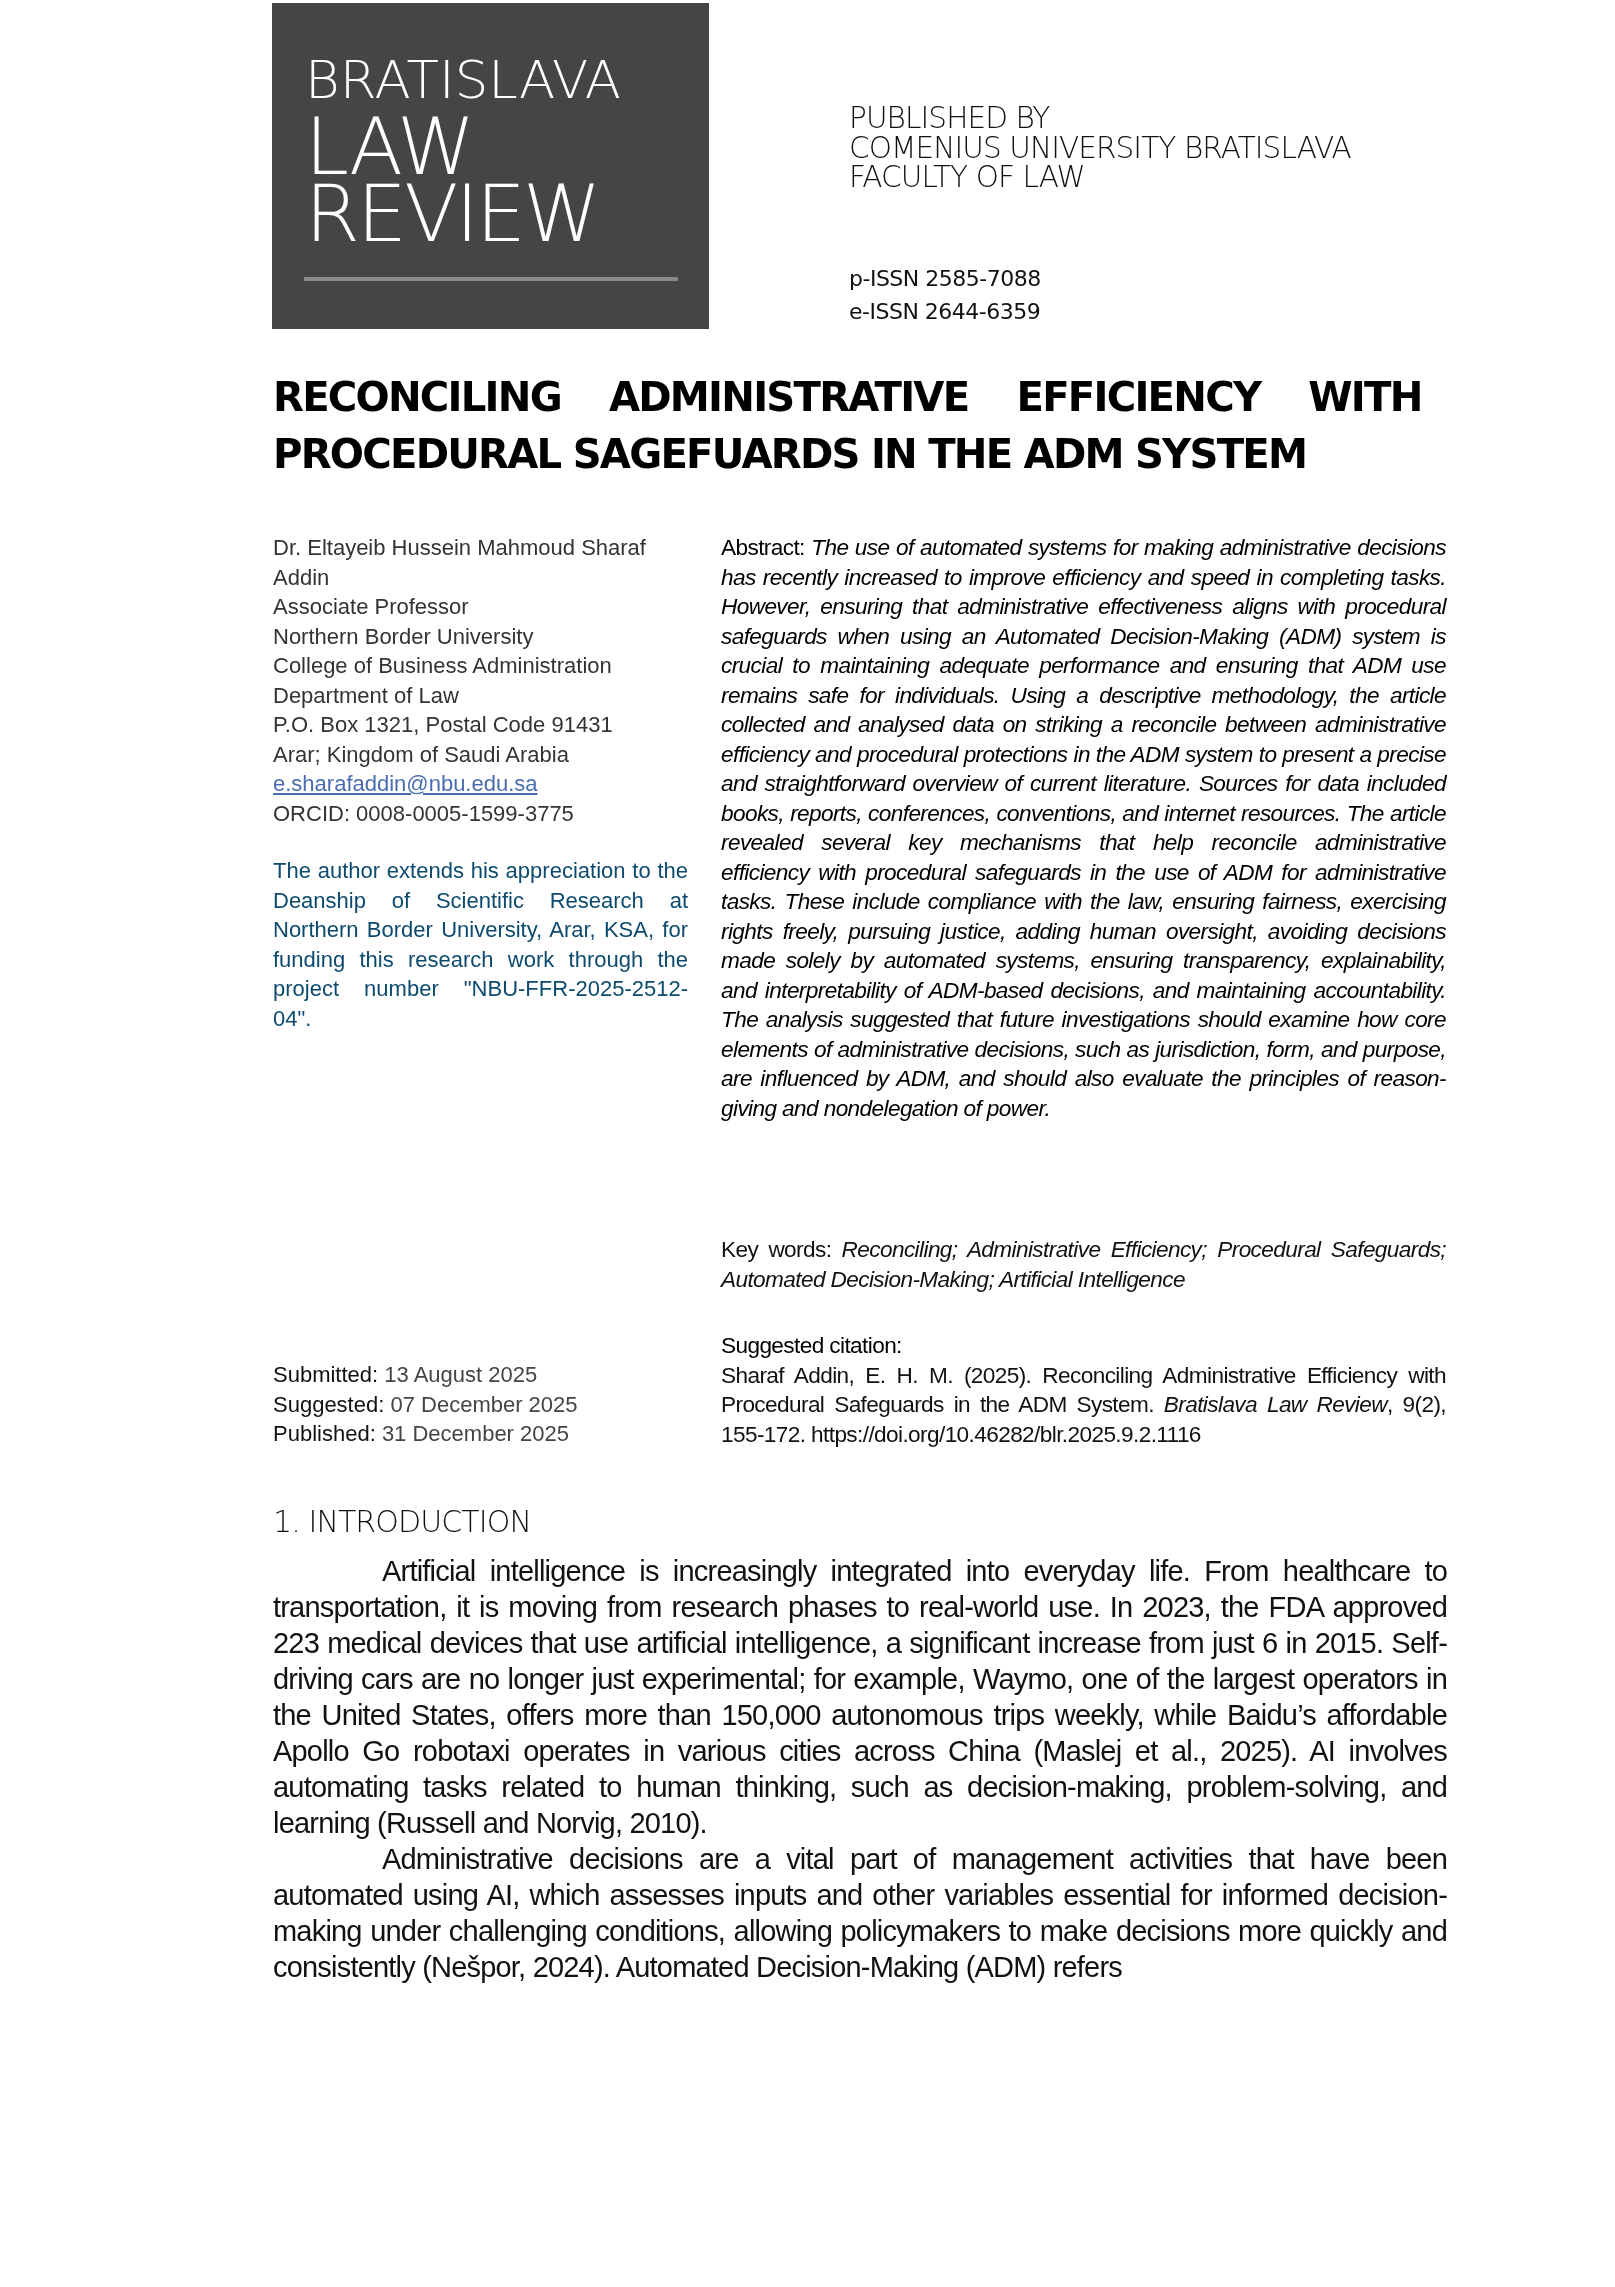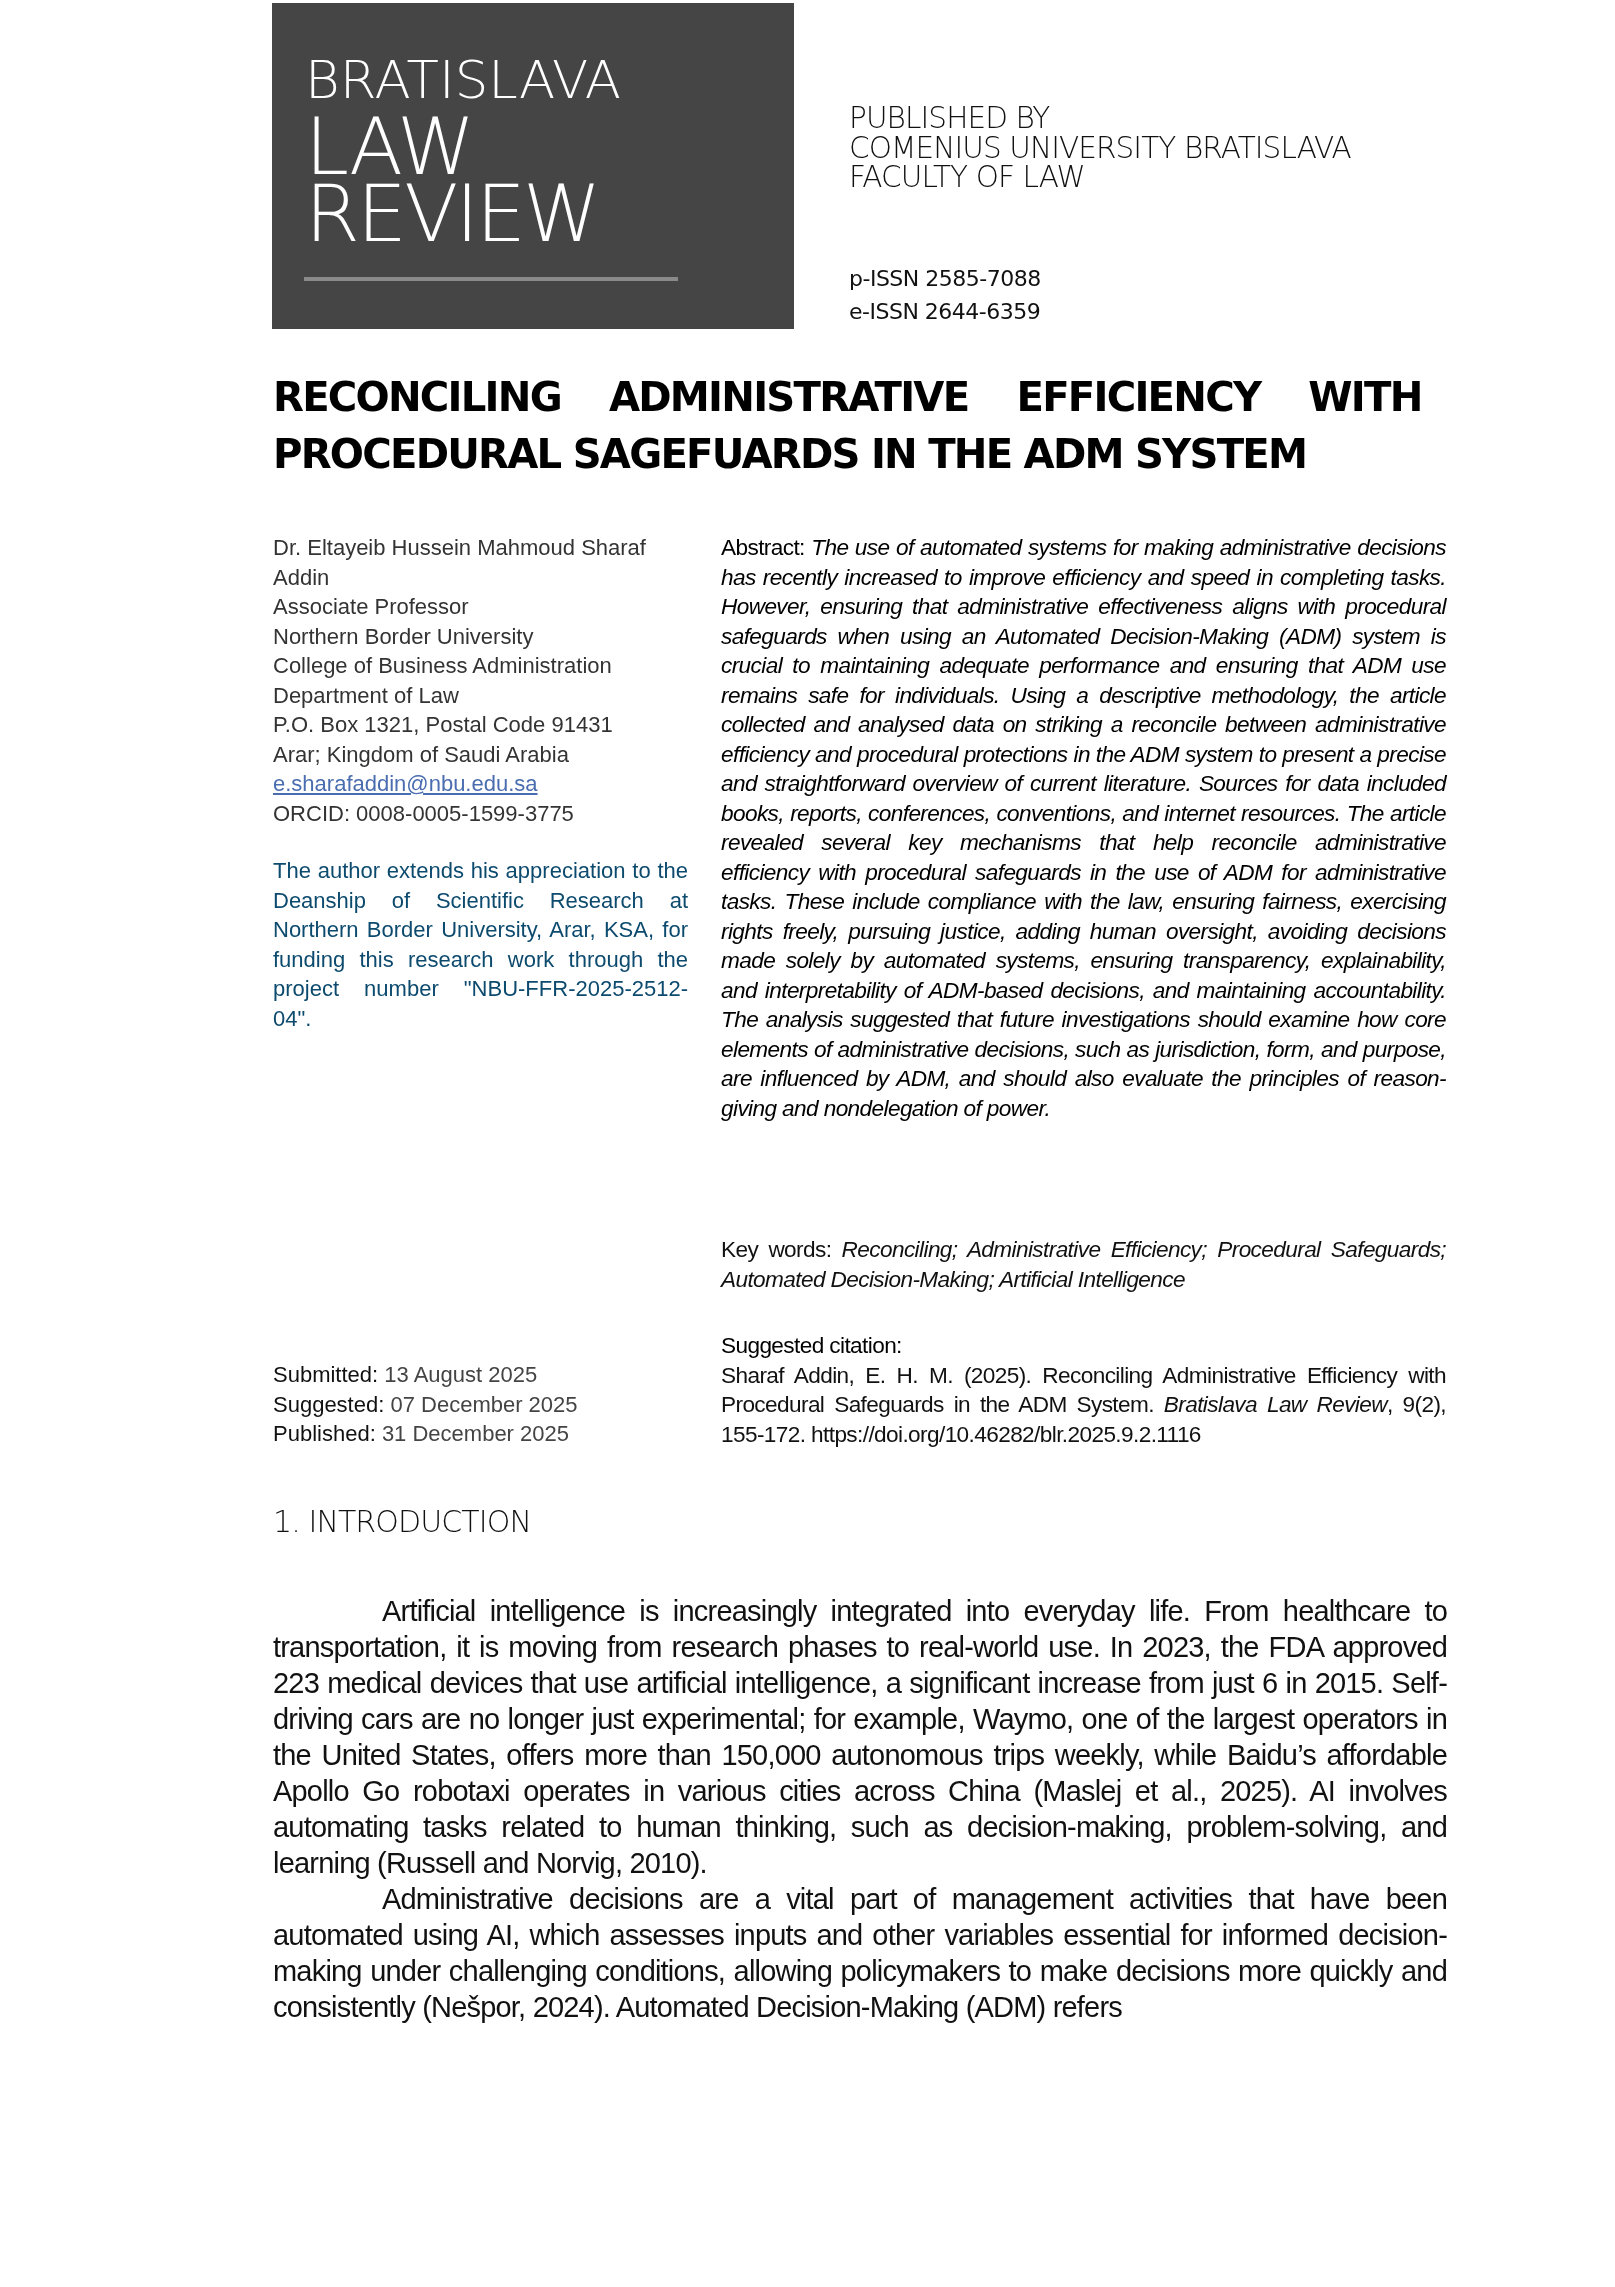--- a/index.html
+++ b/index.html
@@ -1,19 +1,19 @@
 <!DOCTYPE html>
 <html style="font-size:14.8px"><head>
 <meta charset="utf-8">
 <style>
   * { box-sizing: border-box; margin: 0; padding: 0; }
   html, body { width: 1615px; height: 2288px; background: #ffffff; }
   body { position: relative; font-family: "Liberation Sans", "DejaVu Sans", sans-serif; color: #111; }
 
-  .logo { position: absolute; left: 272px; top: 2.8px; width: 522px; height: 326px; background: #454545; }
+  .logo { position: absolute; left: 272px; top: 2.8px; width: 437px; height: 326px; background: #454545; }
   .logo-line { position: absolute; left: 33px; color: #ffffff; font-family: "DejaVu Sans", sans-serif; font-weight: 200; letter-spacing: 0.9px; line-height: 1; }
   .logo-l1 { top: 51px; font-size: 52px; letter-spacing: 0px; transform: scaleX(1.02); transform-origin: left; }
   .logo-l2 { top: 105px; font-size: 79px; letter-spacing: -1.8px; }
   .logo-l3 { top: 172px; font-size: 79px; letter-spacing: -2.8px; }
   .logo-rule { position: absolute; left: 32px; top: 274px; width: 374px; height: 4.6px; background: #8a8a8a; }
 
   .publisher { position: absolute; left: 849px; top: 104px; font-size: 29.5px; line-height: 29.5px; color: #111; font-family: "DejaVu Sans", sans-serif; font-weight: 300; letter-spacing: -0.9px; }
   .issn { position: absolute; left: 849px; top: 262px; font-size: 22px; line-height: 33px; color: #111; font-family: "DejaVu Sans", sans-serif; letter-spacing: -0.5px; }
 
   .title { position: absolute; left: 273px; top: 369px; width: 1172px; font-family: "DejaVu Sans", sans-serif; font-weight: bold; font-size: 41px; line-height: 57px; letter-spacing: -1.8px; text-align: justify; text-align-last: left; color: #000; transform: scaleX(0.98); transform-origin: left; }
@@ -33,21 +33,21 @@
 
   .citation { position: absolute; left: 721px; top: 1331px; width: 725px; font-size: 22.6px; line-height: 29.5px; text-align: justify; letter-spacing: -0.6px; color: #111; }
   .citation .head { display: block; color: #000; }
   .citation em { font-style: italic; }
 
   .dates { position: absolute; left: 273px; top: 1360px; font-size: 22px; line-height: 29.5px; color: #444; }
   .dates .k { color: #111; }
 
   .section-h { position: absolute; left: 273px; top: 1503px; font-size: 30px; line-height: 37px; font-family: "DejaVu Sans", sans-serif; font-weight: 300; letter-spacing: -0.9px; color: #111; }
 
-  .body-text { position: absolute; left: 273px; top: 1553px; width: 1174px; font-size: 29px; line-height: 36px; text-align: justify; letter-spacing: -0.8px; color: #111; margin-top: 40px; }
+  .body-text { position: absolute; left: 273px; top: 1553px; width: 1174px; font-size: 29px; line-height: 36px; text-align: justify; letter-spacing: -0.8px; color: #111; }
   .body-text p { text-indent: 109px; }
 </style>
 </head>
 <body>
 
 <div class="logo">
   <div class="logo-line logo-l1">BRATISLAVA</div>
   <div class="logo-line logo-l2">LAW</div>
   <div class="logo-line logo-l3">REVIEW</div>
   <div class="logo-rule"></div>

